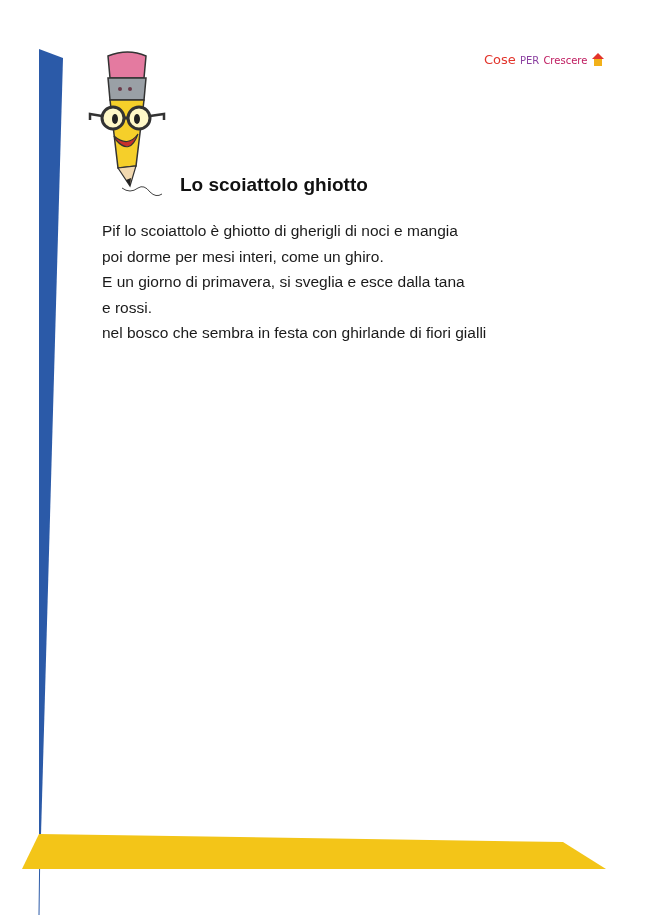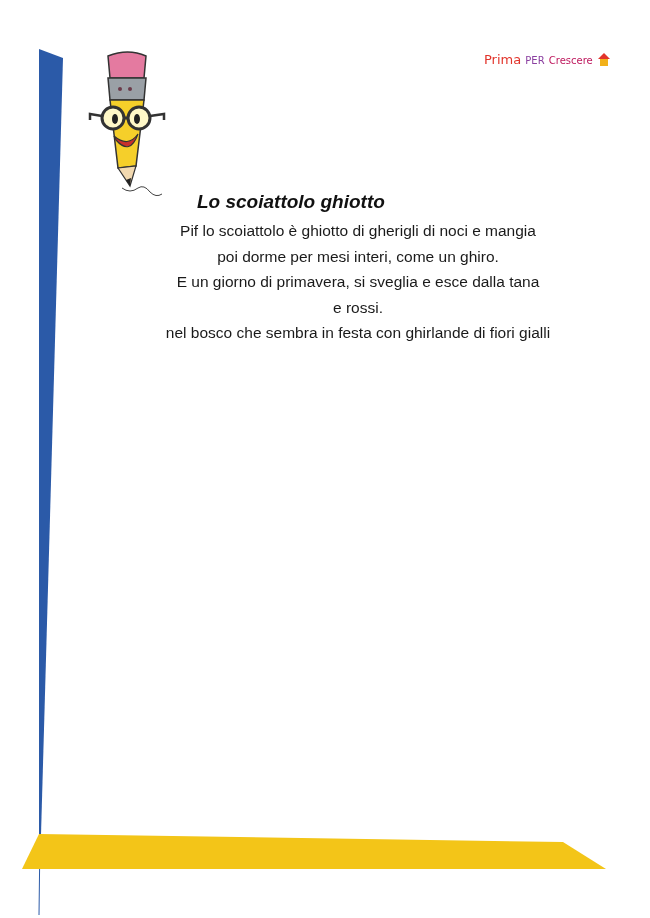--- a/index.html
+++ b/index.html
@@ -1,38 +1,38 @@
 <!DOCTYPE html>
 <html><head>
 <meta charset="utf-8">
 <style>
   html, body { margin: 0; padding: 0; background: #ffffff; }
   body { width: 650px; height: 918px; position: relative; overflow: hidden; font-family: "Liberation Sans", sans-serif; }
   .deco { position: absolute; left: 0; top: 0; width: 650px; height: 918px; }
   .logo { position: absolute; left: 484px; top: 52px; width: 130px; height: 26px; font-family: "DejaVu Sans", sans-serif; font-size: 13px; white-space: nowrap; }
   .logo span { display: inline-block; }
   .pencil { position: absolute; left: 78px; top: 48px; width: 100px; height: 160px; }
-  .title { position: absolute; left: 180px; top: 174px; font-size: 19px; font-weight: bold; color: #111; margin: 17px; font-style: italic; }
-  .body { position: absolute; left: 118px; top: 218px; width: 480px; font-size: 15.5px; line-height: 25.5px; color: #1a1a1a; margin: 0; text-align: center; }
+  .title { position: absolute; left: 180px; top: 174px; font-size: 19px; font-weight: bold; color: #111; margin: 0; }
+  .body { position: absolute; left: 102px; top: 218px; width: 480px; font-size: 15.5px; line-height: 25.5px; color: #1a1a1a; margin: 0; }
   .body p { margin: 0; }
 </style>
 </head>
 <body>
 
 <svg class="deco" viewBox="0 0 650 918" xmlns="http://www.w3.org/2000/svg">
 
   <polygon points="39,49 63,58 41,835 39,835" fill="#2b5aa8"></polygon>
 
   <line x1="40" y1="835" x2="39" y2="915" stroke="#2b5aa8" stroke-width="1"></line>
 
   <polygon points="39,834 563,842 606,869 22,869" fill="#f3c518"></polygon>
 </svg>
 
 <div class="logo">
-  <span style="color:#e2342b">Prima</span>
+  <span style="color:#e2342b">Cose</span>
   <span style="color:#8a3fa0;font-size:10px">PER</span>
   <span style="color:#be185d;font-size:10px">Crescere</span>
   <svg width="14" height="16" viewBox="0 0 14 16" style="vertical-align:top">
     <polygon points="1,7 7,1 13,7" fill="#e2342b"></polygon>
     <rect x="3" y="7" width="8" height="7" fill="#f2b11a"></rect>
   </svg>
 </div>
 
 <svg class="pencil" viewBox="0 0 100 160" xmlns="http://www.w3.org/2000/svg">
 

